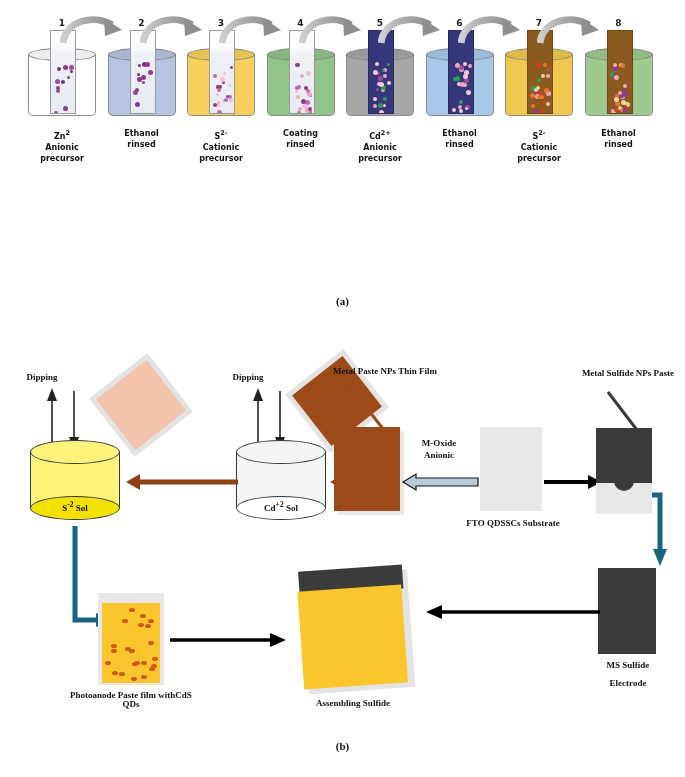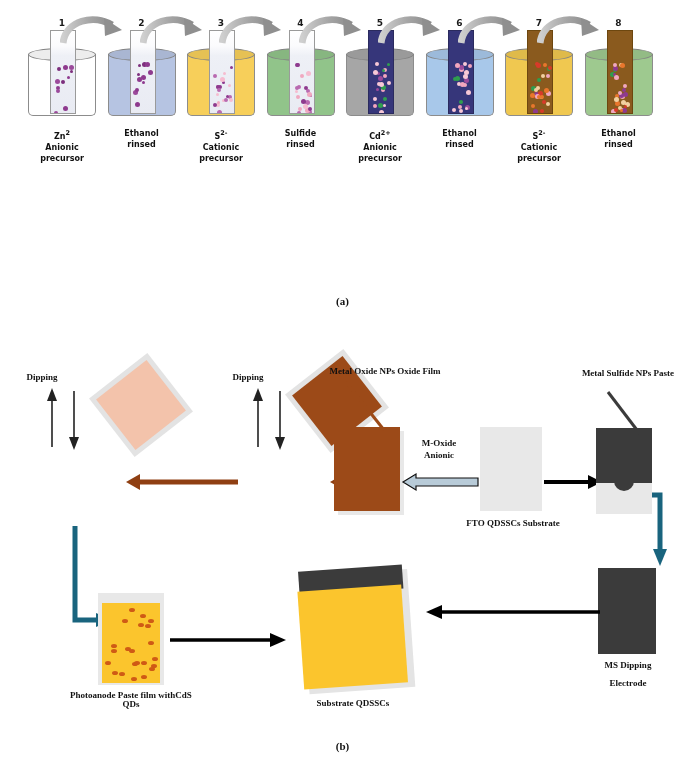--- a/index.html
+++ b/index.html
@@ -190,21 +190,21 @@
               <span class="dot" style="width: 4px; height: 4px; left: 10.2927px; top: 42.8967px; background: rgb(240, 168, 192);"></span>
               <span class="dot" style="width: 4px; height: 4px; left: 7.77639px; top: 79.9912px; background: rgb(185, 106, 176);"></span>
               <span class="dot" style="width: 4px; height: 4px; left: 18.7415px; top: 76.1392px; background: rgb(142, 58, 142);"></span>
               <span class="dot" style="width: 4px; height: 4px; left: 14.2992px; top: 54.7975px; background: rgb(142, 58, 142);"></span>
               <span class="dot" style="width: 4px; height: 4px; left: 6.89398px; top: 32.0154px; background: rgb(142, 58, 142);"></span>
               <span class="dot" style="width: 5px; height: 5px; left: 17.3978px; top: 60.8794px; background: rgb(240, 168, 192);"></span>
               <span class="dot" style="width: 3px; height: 3px; left: 5.84121px; top: 59.2908px; background: rgb(246, 188, 208);"></span>
             </div>
           </div>
           <div class="caption">
-            <div>Sulfide</div>
+            <div>Coating</div>
             <div>rinsed</div>
           </div>
         </div>
         <div class="step" style="left: 340px; top: 18px;">
           <div class="step-num">5</div>
           <div class="beaker">
             <div class="body" style="background: rgb(166, 166, 166);"></div>
             <div class="rim" style="background: rgb(166, 166, 166); filter: brightness(0.93);"></div>
             <div class="slide dark">
               <span class="dot" style="width: 4px; height: 4px; left: 4.38912px; top: 66.1454px; background: rgb(247, 200, 214);"></span>
@@ -474,40 +474,56 @@
     <div class="plate" style="left:104px;top:38px;width:74px;height:74px;transform:rotate(-38deg);">
       <div class="shadow"></div>
       <div class="face" id="plate-peach" style="background: rgb(243, 195, 171);"></div>
     </div>
 
     <div class="plate" style="left:300px;top:34px;width:74px;height:74px;transform:rotate(-38deg);">
       <div class="shadow"></div>
       <div class="face" id="plate-brown" style="background: rgb(156, 74, 24);"></div>
     </div>
 
-
+    <div class="cyl" style="left:30px;top:110px;width:90px;height:86px;">
+      <div class="side" id="s-side" style="background: rgb(253, 243, 122);"></div>
+      <div class="bot" id="s-bot" style="background: rgb(245, 225, 0);"></div>
+      <div class="top" id="s-top" style="background: rgb(253, 243, 122);"></div>
+      <div class="sol-name sf">
+        <span>S</span><sup>-2</sup><span> Sol</span>
+      </div>
+    </div>
+
+    <div class="cyl" style="left:236px;top:110px;width:90px;height:86px;">
+      <div class="side" id="cd-side" style="background: rgb(244, 244, 244);"></div>
+      <div class="bot" id="cd-bot" style="background: rgb(255, 255, 255);"></div>
+      <div class="top" id="cd-top" style="background: rgb(244, 244, 244);"></div>
+      <div class="sol-name sf">
+        <span>Cd</span><sup>+2</sup><span> Sol</span>
+      </div>
+    </div>
 
     <svg class="abs" style="left:120px;top:142px;" width="120" height="20">
       <line x1="118" y1="10" x2="18" y2="10" stroke="#8f3f12" stroke-width="5"></line>
       <path d="M20,2 L6,10 L20,18 Z" fill="#8f3f12"></path>
     </svg>
 
     <svg class="abs" style="left:326px;top:142px;" width="60" height="20">
       <line x1="58" y1="10" x2="16" y2="10" stroke="#8f3f12" stroke-width="5"></line>
       <path d="M18,2 L4,10 L18,18 Z" fill="#8f3f12"></path>
     </svg>
 
     <div class="sqbox" style="left:334px;top:97px;width:66px;height:84px;">
       <div class="sh" style="left:4px;top:4px;right:-4px;bottom:-4px;"></div>
       <div class="fc" id="mox-face" style="inset: 0px; background: rgb(156, 74, 24);"></div>
     </div>
     <svg class="abs" style="left:340px;top:48px;" width="60" height="58">
       <line x1="6" y1="4" x2="44" y2="52" stroke="#9c4a18" stroke-width="3"></line>
     </svg>
-    <div class="lbl sf" style="left:290px;top:36px;width:190px;">Metal Oxide NPs Oxide Film</div>
+    <div class="lbl sf" style="left:290px;top:36px;width:190px;">Metal Paste NPs Thin Film</div>
 
     <svg class="abs" style="left:400px;top:142px;" width="80" height="20">
       <path d="M78,6 L16,6 L16,2 L3,10 L16,18 L16,14 L78,14 Z" fill="#b8cbd8" stroke="#111" stroke-width="1.2" stroke-linejoin="miter"></path>
     </svg>
     <div class="lbl sf" style="left:396px;top:108px;width:86px;">M-Oxide</div>
     <div class="lbl sf" style="left:396px;top:120px;width:86px;">Anionic</div>
 
     <div class="sqbox" style="left:480px;top:97px;width:62px;height:84px;">
       <div class="fc" id="fto-face" style="inset: 0px; background: rgb(232, 232, 232);"></div>
     </div>
@@ -563,26 +579,26 @@
     <svg class="abs" style="left:168px;top:300px;" width="120" height="20">
       <line x1="2" y1="10" x2="104" y2="10" stroke="#000" stroke-width="3.4"></line>
       <path d="M102,3 L118,10 L102,17 Z" fill="#000"></path>
     </svg>
 
     <div class="abs" style="left:300px;top:238px;width:106px;height:118px;transform:rotate(-4deg);">
       <div class="abs" style="left:5px;top:5px;width:106px;height:118px;background:#e4e4e4;"></div>
       <div class="abs" id="qd-dark" style="left: 2px; top: 0px; width: 104px; height: 24px; background: rgb(59, 59, 59);"></div>
       <div class="abs" id="qd-yellow" style="left: 0px; top: 20px; width: 104px; height: 98px; background: rgb(251, 197, 45);"></div>
     </div>
-    <div class="lbl sf" style="left:278px;top:368px;width:150px;">Substrate QDSSCs</div>
+    <div class="lbl sf" style="left:278px;top:368px;width:150px;">Assembling Sulfide</div>
 
     <div class="sqbox" style="left:598px;top:238px;width:58px;height:86px;">
       <div class="fc" id="ce-face" style="inset: 0px; background: rgb(59, 59, 59);"></div>
     </div>
-    <div class="lbl sf" style="left:578px;top:330px;width:100px;">MS Dipping</div>
+    <div class="lbl sf" style="left:578px;top:330px;width:100px;">MS Sulfide</div>
     <div class="lbl sf" style="left:578px;top:348px;width:100px;">Electrode</div>
 
     <svg class="abs" style="left:420px;top:272px;" width="182" height="20">
       <line x1="180" y1="10" x2="20" y2="10" stroke="#000" stroke-width="3.4"></line>
       <path d="M22,3 L6,10 L22,17 Z" fill="#000"></path>
     </svg>
 
     <div class="panel-label" style="top:410px;">(b)</div>
   </div>
 </div>

